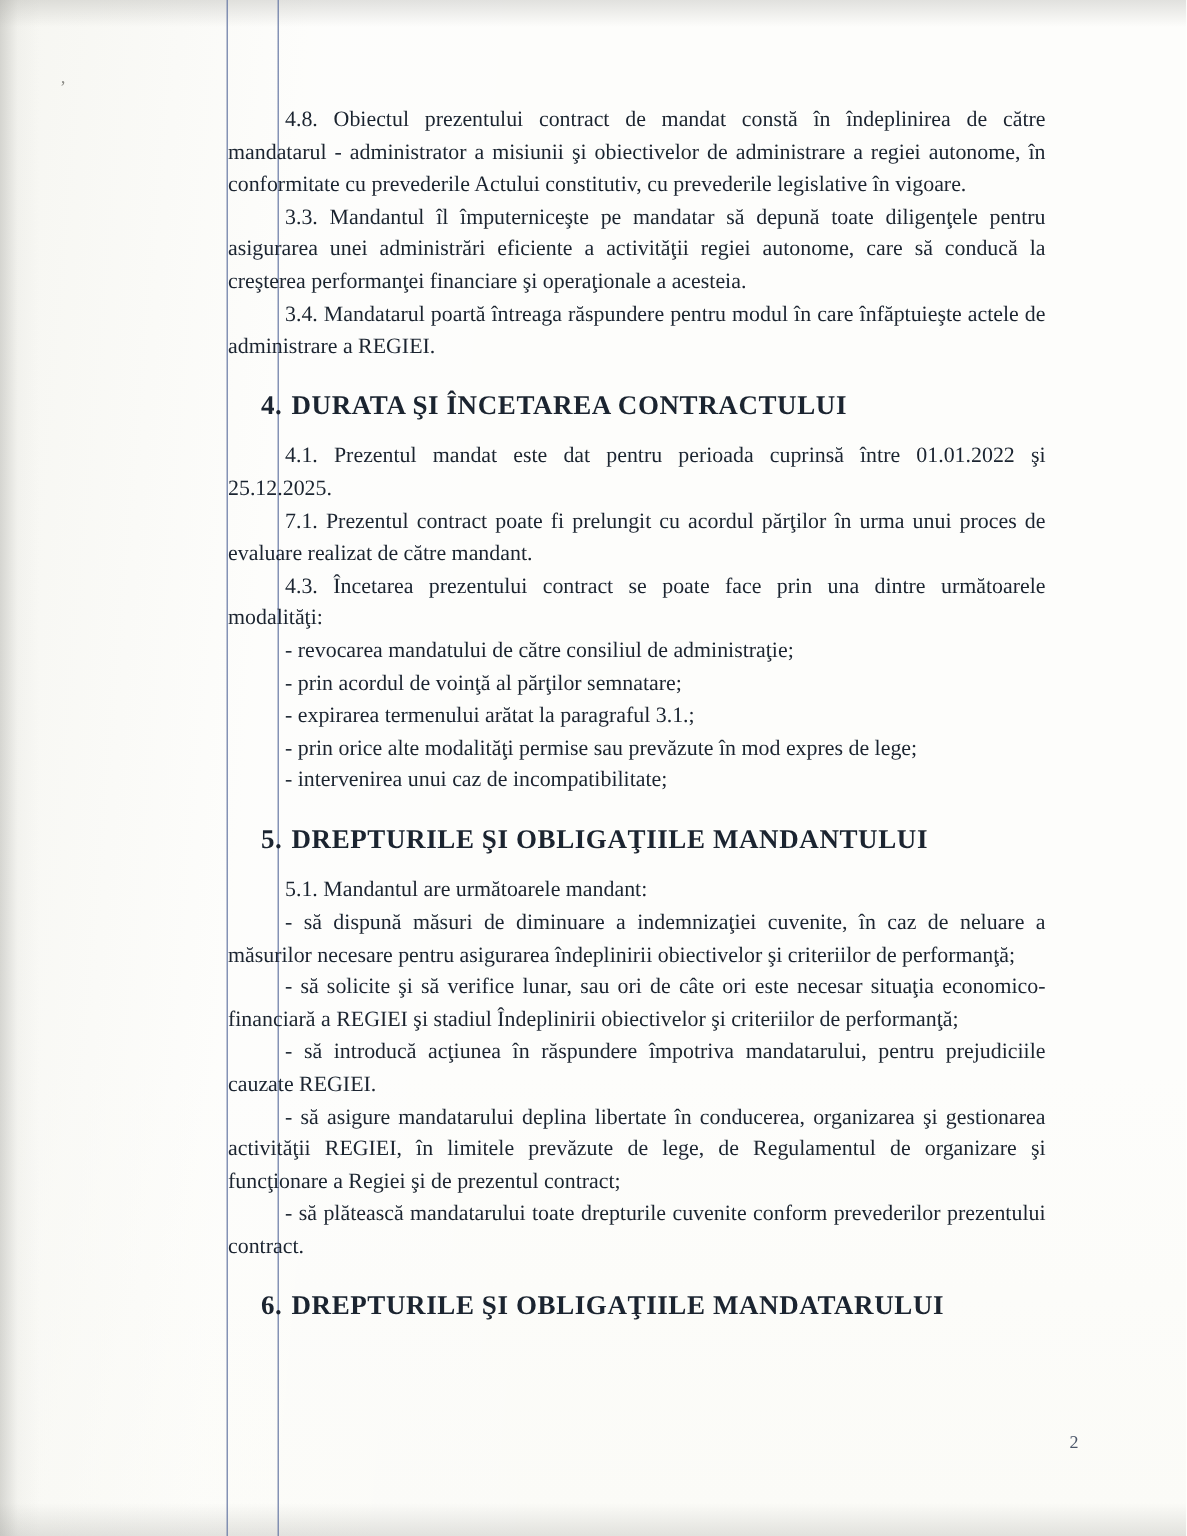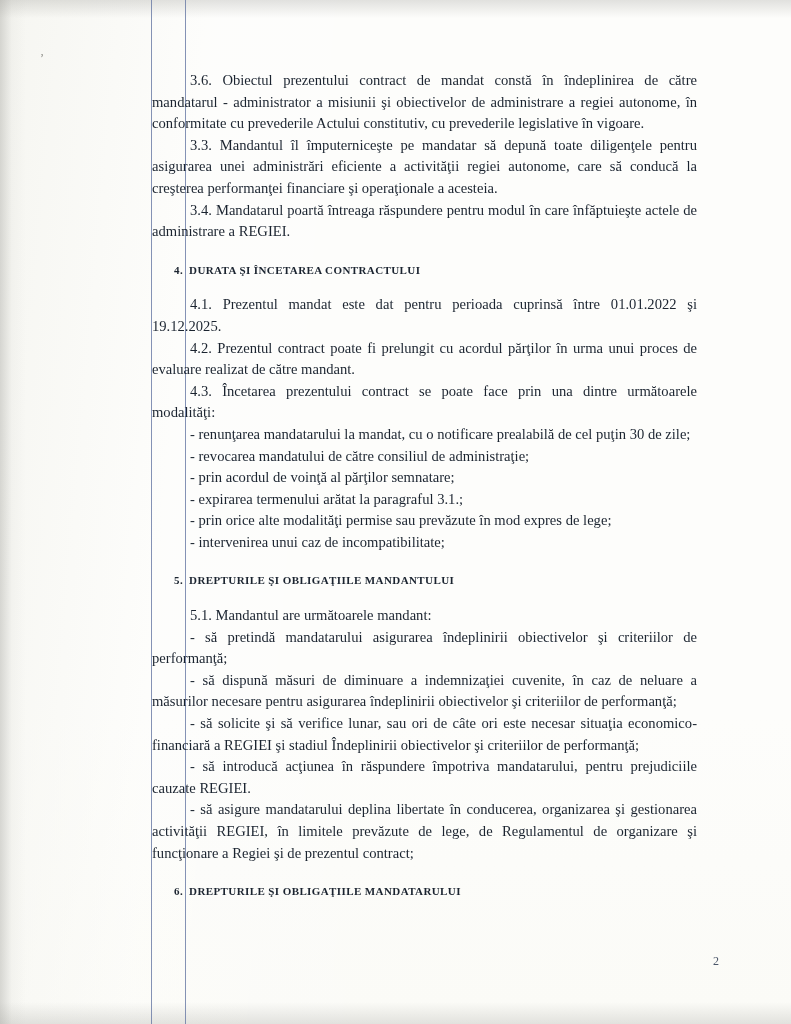--- a/index.html
+++ b/index.html
@@ -89,21 +89,21 @@
   .dash {
     text-indent: 38px;
   }
   .heading {
     font-weight: bold;
     letter-spacing: 0.4px;
     margin-top: 17px;
     margin-bottom: 13px;
     text-indent: 22px;
     text-align: left;
-    font-size: 11px;
+    font-size: 18px;
   }
   .heading .num {
     margin-right: 6px;
   }
   .b { font-weight: normal; }
   .page-number {
     position: absolute;
     right: 72px;
     bottom: 55px;
     font-size: 12px;
@@ -122,38 +122,37 @@
   <div class="edge-shadow-top"></div>
   <div class="edge-shadow-bottom"></div>
 
   <div class="margin-line v1"></div>
   <div class="margin-line v2"></div>
 
   <div class="mark-topleft">’</div>
 
   <div class="content blur-soft">
     <div id="body-root">
-        <p class="indent">3.6. Obiectul prezentului contract de mandat constă în îndeplinirea de către mandatarul - administrator a misiunii şi obiectivelor de administrare a regiei autonome, în conformitate cu prevederile Actului constitutiv, cu prevederile legislative în vigoare.</p>
+        <p class="indent">4.8. Obiectul prezentului contract de mandat constă în îndeplinirea de către mandatarul - administrator a misiunii şi obiectivelor de administrare a regiei autonome, în conformitate cu prevederile Actului constitutiv, cu prevederile legislative în vigoare.</p>
         <p class="indent">3.3. Mandantul îl împuterniceşte pe mandatar să depună toate diligenţele pentru asigurarea unei administrări eficiente a activităţii regiei autonome, care să conducă la creşterea performanţei financiare şi operaţionale a acesteia.</p>
         <p class="indent">3.4. Mandatarul poartă întreaga răspundere pentru modul în care înfăptuieşte actele de administrare a REGIEI.</p>
         <div class="heading"><span class="num">4.</span><span>DURATA ŞI ÎNCETAREA CONTRACTULUI</span></div>
-        <p class="indent"><span>4.1. Prezentul mandat este dat pentru perioada cuprinsă între </span><span class="b">01.01.2022</span><span> şi </span><span class="b">19.12.2025.</span></p>
-        <p class="indent">4.2. Prezentul contract poate fi prelungit cu acordul părţilor în urma unui proces de evaluare realizat de către mandant.</p>
+        <p class="indent"><span>4.1. Prezentul mandat este dat pentru perioada cuprinsă între </span><span class="b">01.01.2022</span><span> şi </span><span class="b">25.12.2025.</span></p>
+        <p class="indent">7.1. Prezentul contract poate fi prelungit cu acordul părţilor în urma unui proces de evaluare realizat de către mandant.</p>
         <p class="indent">4.3. Încetarea prezentului contract se poate face prin una dintre următoarele modalităţi:</p>
-        <p class="dash">- renunţarea mandatarului la mandat, cu o notificare prealabilă de cel puţin 30 de zile;</p>
         <p class="dash">- revocarea mandatului de către consiliul de administraţie;</p>
         <p class="dash">- prin acordul de voinţă al părţilor semnatare;</p>
         <p class="dash">- expirarea termenului arătat la paragraful 3.1.;</p>
         <p class="dash">- prin orice alte modalităţi permise sau prevăzute în mod expres de lege;</p>
         <p class="dash">- intervenirea unui caz de incompatibilitate;</p>
         <div class="heading"><span class="num">5.</span><span>DREPTURILE ŞI OBLIGAŢIILE MANDANTULUI</span></div>
         <p class="indent"><span>5.1. Mandantul are următoarele </span><span class="b">mandant</span><span>:</span></p>
-        <p class="dash">- să pretindă mandatarului asigurarea îndeplinirii obiectivelor şi criteriilor de performanţă;</p>
         <p class="dash">- să dispună măsuri de diminuare a indemnizaţiei cuvenite, în caz de neluare a măsurilor necesare pentru asigurarea îndeplinirii obiectivelor şi criteriilor de performanţă;</p>
         <p class="dash">- să solicite şi să verifice lunar, sau ori de câte ori este necesar situaţia economico-financiară a REGIEI şi stadiul Îndeplinirii obiectivelor şi criteriilor de performanţă;</p>
         <p class="dash">- să introducă acţiunea în răspundere împotriva mandatarului, pentru prejudiciile cauzate REGIEI.</p>
         <p class="dash">- să asigure mandatarului deplina libertate în conducerea, organizarea şi gestionarea activităţii REGIEI, în limitele prevăzute de lege, de Regulamentul de organizare şi funcţionare a Regiei şi de prezentul contract;</p>
+        <p class="dash">- să plătească mandatarului toate drepturile cuvenite conform prevederilor prezentului contract.</p>
         <div class="heading"><span class="num">6.</span><span>DREPTURILE ŞI OBLIGAŢIILE MANDATARULUI</span></div>
       </div>
   </div>
 
   <div class="page-number">2</div>
 </div>
 
 </body></html>

